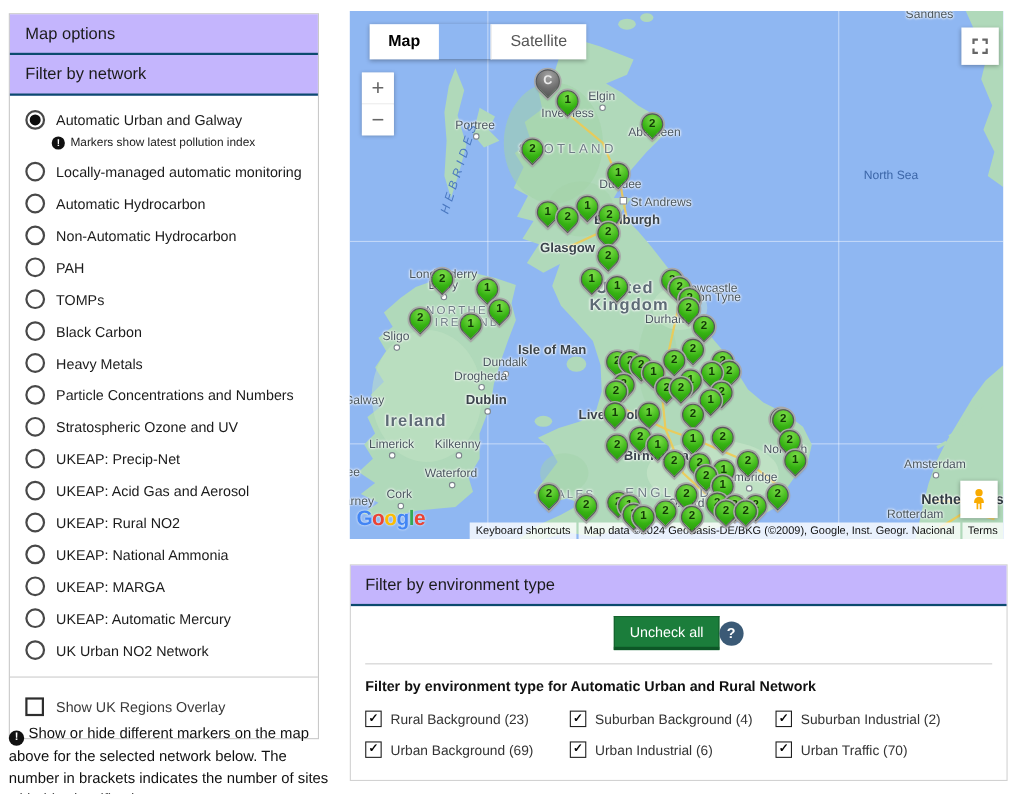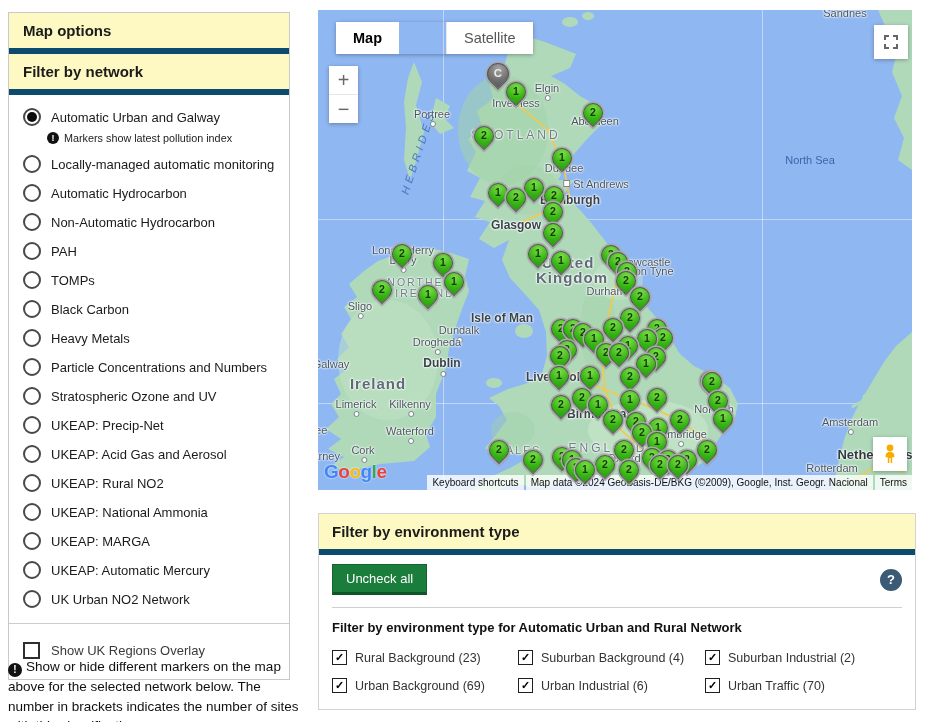--- a/index.html
+++ b/index.html
@@ -1,21 +1,21 @@
 <!DOCTYPE html>
 <html><head>
 <meta charset="utf-8">
 <style>
   html,body{margin:0;padding:0;background:#fff;}
   .page{position:relative;width:940px;height:722px;overflow:hidden;background:#fff;
         font-family:"Liberation Sans",sans-serif;color:#1d1d1d;}
 
   
   .sidebar{position:absolute;left:8px;top:12px;width:282px;border:1px solid #c9c9c9;background:#fff;box-sizing:border-box;}
-  .panel-h{background:#fef9c3;border-bottom:6px solid #0c4a6e;padding:9px 14px;font-size:15px;font-weight:bold;color:#1b1b1b;}
+  .panel-h{background:#c4b5fd;border-bottom:2px solid #0c4a6e;padding:9px 14px;font-size:15px;font-weight:normal;color:#1b1b1b;}
   .net-list{padding:13px 14px 0 14px;}
   .net-row{display:flex;align-items:center;margin-bottom:11px;cursor:pointer;}
   .radio{width:14px;height:14px;border:2px solid #484848;border-radius:50%;margin-right:10px;position:relative;flex:none;background:#fff;}
   .radio.sel::after{content:"";position:absolute;inset:2px;background:#0c0c0c;border-radius:50%;}
   .net-label{font-size:13px;color:#1b1b1b;}
   .net-note{margin:-5px 0 11px 24px;font-size:10.8px;color:#222;display:flex;align-items:center;gap:5px;}
   .info-dot{width:12px;height:12px;background:#111;color:#fff;border-radius:50%;font-size:9px;font-weight:bold;
             text-align:center;line-height:12px;flex:none;display:inline-block;}
   .sep{border-top:1px solid #ccc;margin:15px 0 0 0;}
   .overlay-row{display:flex;align-items:center;gap:11px;padding:18px 14px 20px 14px;font-size:13px;color:#3a3a3a;cursor:pointer;}
@@ -72,21 +72,21 @@
   .glogo span{display:inline;}
 
   .attrib{position:absolute;right:0;bottom:0;display:flex;z-index:19;font-size:10px;color:#111;}
   .attrib span{background:rgba(255,255,255,.8);padding:2px 5px;margin-left:2px;white-space:nowrap;}
   .attrib .link{cursor:pointer;}
 
   
   .env{position:absolute;left:318px;top:513px;width:598px;height:197px;border:1px solid #d2d2d2;background:#fff;box-sizing:border-box;}
   .env .panel-h{padding:9px 13px;}
   .env-body{padding:9px 13px 0 13px;}
-  .btn-row{display:flex;align-items:center;justify-content:space-between;}
+  .btn-row{display:flex;align-items:center;justify-content:center;}
   .uncheck{background:#1b7d3b;color:#fff;border:1px solid #15632e;border-bottom:3px solid #0d5626;
            font-size:13px;padding:6px 13px;cursor:pointer;font-family:inherit;}
   .helpq{width:22px;height:22px;border-radius:50%;background:#3b5a76;color:#fff;border:none;font-weight:bold;
          font-size:13px;line-height:22px;text-align:center;cursor:pointer;padding:0;font-family:inherit;}
   .env-sep{border-top:1px solid #cfcfcf;margin:12px 0 0 0;}
   .env-sub{font-size:13px;font-weight:bold;color:#111;margin:12px 0 0 0;}
   .cb-grid{display:grid;grid-template-columns:186px 187px 1fr;row-gap:13px;margin-top:15px;}
   .cbrow{display:flex;align-items:center;gap:8px;font-size:12.5px;color:#333;cursor:pointer;}
   .cb{width:13px;height:13px;border:1.5px solid #1f1f1f;background:#fff;flex:none;text-align:center;
       line-height:12px;font-size:11px;font-weight:bold;color:#000;}
@@ -245,21 +245,21 @@
         <div class="lbl areasm" style="left: 107px; top: 272px;">NORTHERN</div>
         <div class="lbl areasm" style="left: 107px; top: 283px;">IRELAND</div>
         <div class="lbl town" style="left: 42px; top: 296px;">Sligo<i class="dotmark"></i></div>
         <div class="lbl city" style="left: 184px; top: 308px; text-align: center;">Isle of Man</div>
         <div class="lbl town" style="left: 141px; top: 320px;">Dundalk<i class="dotmark"></i></div>
         <div class="lbl town" style="left: 119px; top: 332px;">Drogheda<i class="dotmark"></i></div>
         <div class="lbl city" style="left: 124px; top: 353px;">Dublin<i class="dotmark"></i></div>
         <div class="lbl town" style="left: 13px; top: 354px;">Galway</div>
         <div class="lbl region" style="left: 60px; top: 373px;">Ireland</div>
         <div class="lbl town" style="left: 38px; top: 394px;">Limerick<i class="dotmark"></i></div>
-        <div class="lbl town" style="left: 92px; top: 394px;">Kilkenny<i class="dotmark"></i></div>
+        <div class="lbl town" style="left: 98px; top: 394px;">Kilkenny<i class="dotmark"></i></div>
         <div class="lbl town" style="left: 92px; top: 421px;">Waterford<i class="dotmark"></i></div>
         <div class="lbl town" style="left: 45px; top: 440px;">Cork<i class="dotmark"></i></div>
         <div class="lbl town" style="left: 7px; top: 446px;">larney</div>
         <div class="lbl town" style="left: 2px; top: 420px;">lee</div>
         <div class="lbl region" style="left: 250px; top: 252px;">United</div>
         <div class="lbl region" style="left: 254px; top: 267px;">Kingdom</div>
         <div class="lbl town" style="left: 327px; top: 252px;">Newcastle</div>
         <div class="lbl town" style="left: 330px; top: 261px;">upon Tyne</div>
         <div class="lbl town" style="left: 288px; top: 281px;">Durham</div>
         <div class="lbl city" style="left: 235px; top: 367px;">Liverpool</div>

